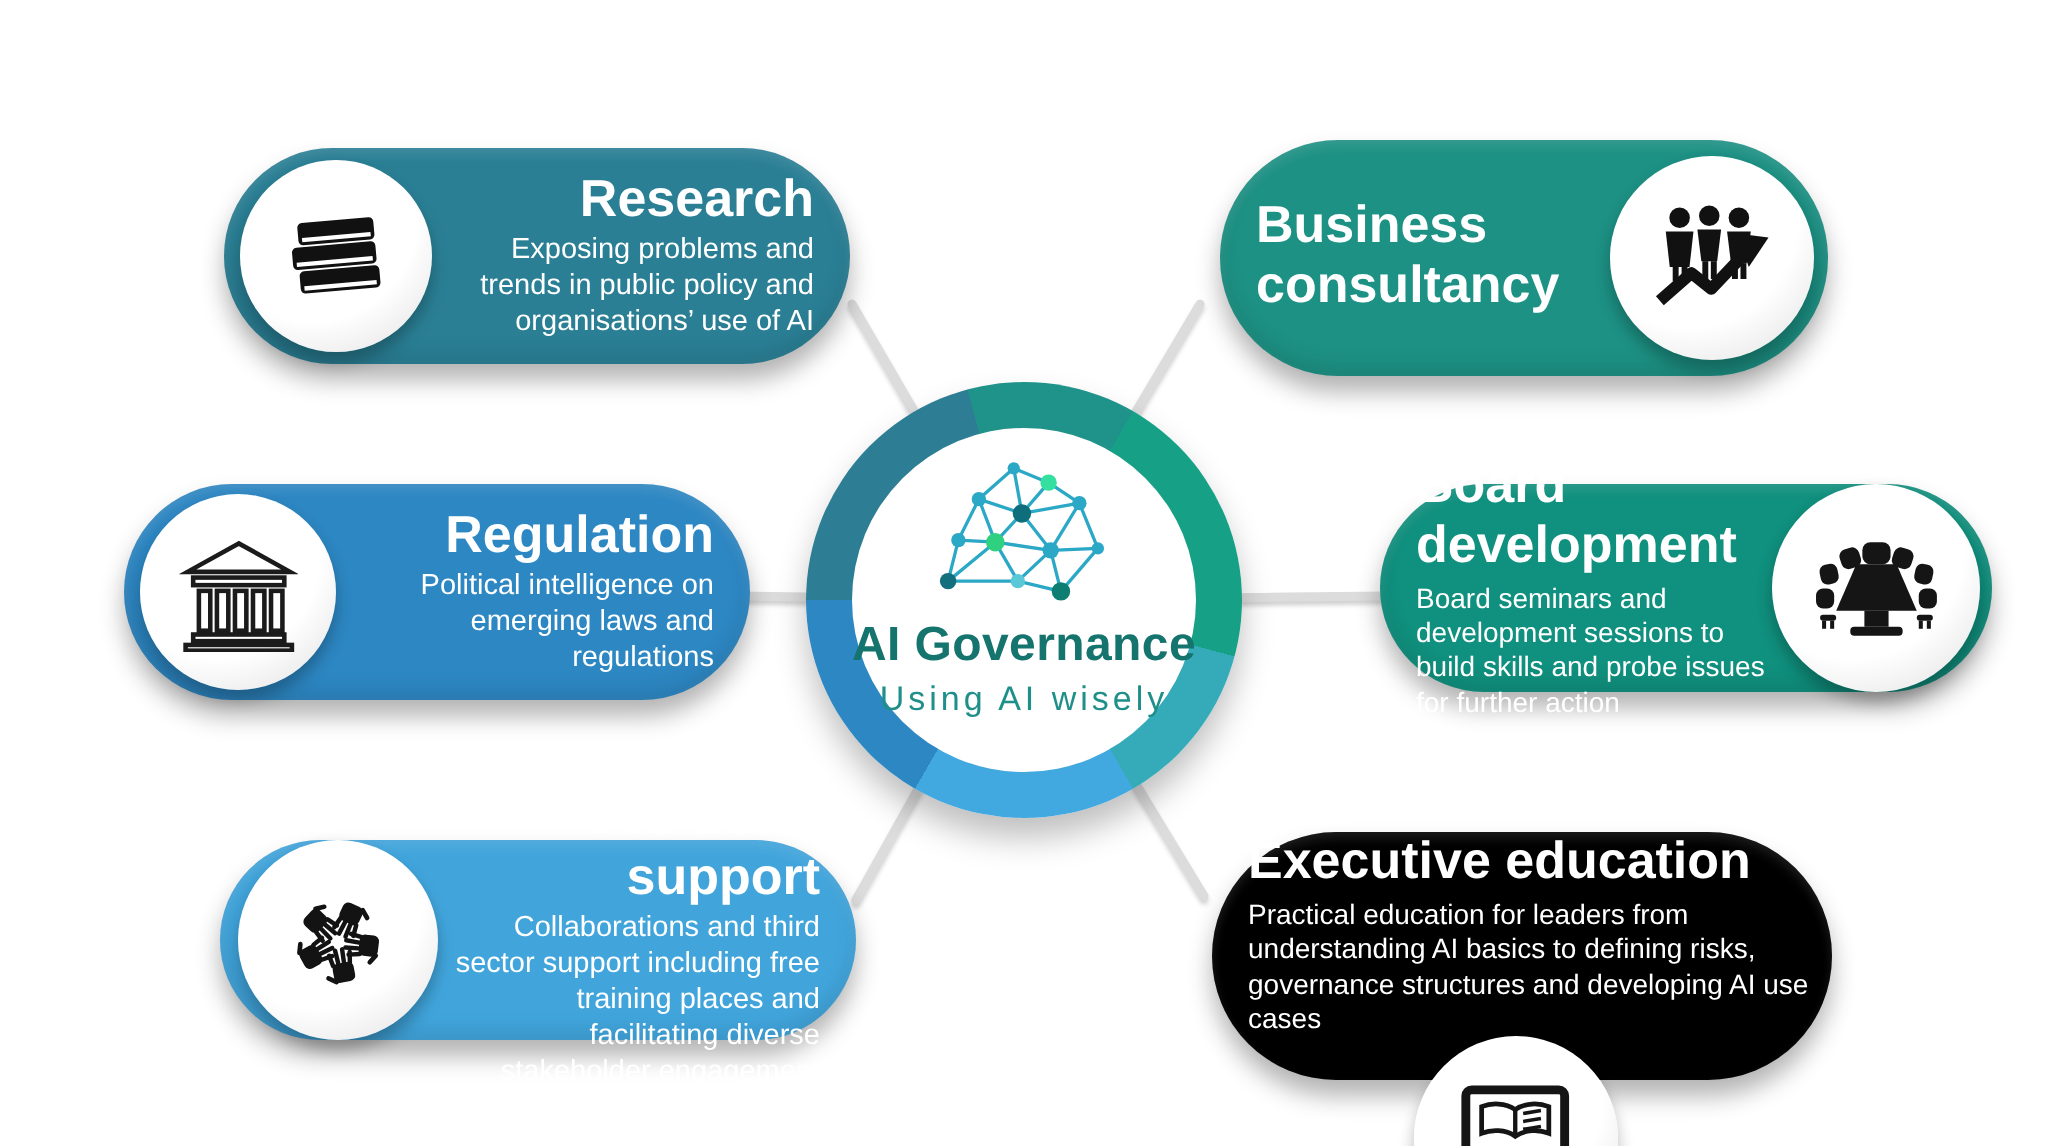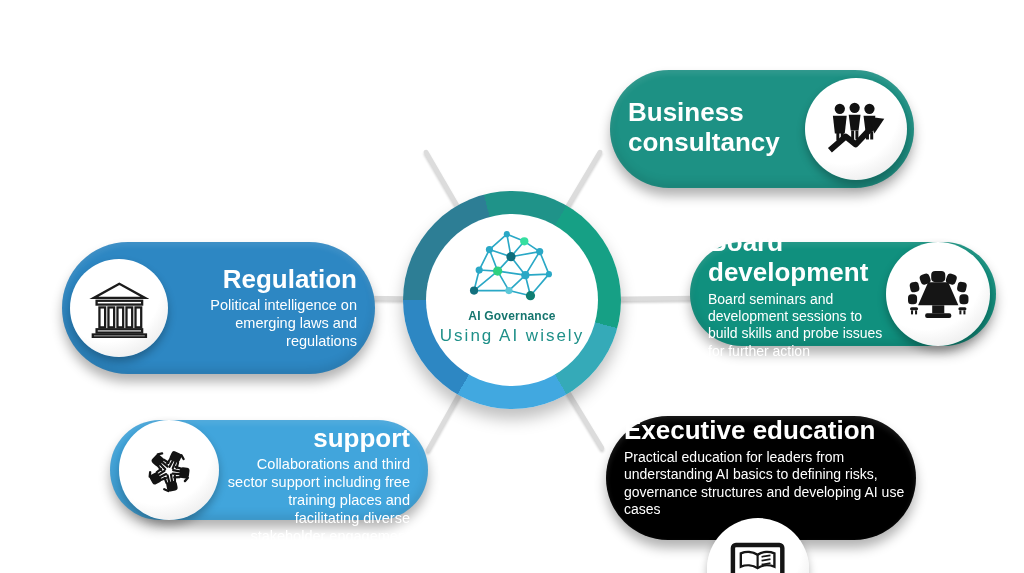--- a/index.html
+++ b/index.html
@@ -8,41 +8,41 @@
   
   .connectors{position:absolute;left:0;top:0;width:1024px;height:573px;z-index:1;}
   
   .hub{position:absolute;left:403px;top:191px;width:218px;height:218px;border-radius:50%;z-index:2;
        background:conic-gradient(#1f9389 0deg 30deg,#16a085 30deg 105deg,#35aab8 105deg 150deg,
                   #41a8e0 150deg 210deg,#2d87c3 210deg 270deg,#2d7e95 270deg 345deg,#1f9389 345deg 360deg);
        box-shadow:0 10px 16px rgba(0,0,0,0.25);}
   .hub-inner{position:absolute;left:23px;top:23px;width:172px;height:172px;border-radius:50%;background:#ffffff;
        display:flex;flex-direction:column;align-items:center;justify-content:flex-start;}
   .hub-logo{margin-top:14px;width:96px;height:80px;}
-  .hub-title{font-size:12px;font-weight:bold;color:#15756e;letter-spacing:0.2px;margin-top:1px;}
+  .hub-title{font-size:24px;font-weight:bold;color:#15756e;letter-spacing:0.2px;margin-top:1px;}
   .hub-subtitle{font-size:17px;font-weight:normal;color:#1f9089;letter-spacing:2px;margin-top:3px;}
   
   .card{position:absolute;z-index:3;border-radius:999px;display:flex;align-items:center;color:#fff;
         box-shadow:0 8px 12px rgba(0,0,0,0.30), inset 0 -5px 10px rgba(0,0,0,0.10), inset 0 3px 6px rgba(255,255,255,0.12);}
   .icon-circle{flex:0 0 auto;border-radius:50%;
         background:radial-gradient(circle at 38% 30%, #ffffff 58%, #ececec 82%, #d0d0d0 100%);
         box-shadow:0 5px 8px rgba(0,0,0,0.28);
         display:flex;align-items:center;justify-content:center;}
   .icon-circle svg{width:62%;height:62%;}
   .card-text{flex:1 1 auto;padding:0 6px;}
   .card-title{font-weight:bold;font-size:26px;line-height:1.15;margin-bottom:3px;}
   .card-body{font-size:14.5px;line-height:1.24;}
   .align-right .card-text{text-align:right;padding-right:18px;padding-left:4px;}
   .align-left  .card-text{text-align:left;padding-left:18px;padding-right:2px;}
   
   .card-research {left:112px;top:74px;width:313px;height:108px;background:#2a7f95;}
   .card-research .icon-circle{width:96px;height:96px;margin-left:8px;}
   .card-business {left:610px;top:70px;width:304px;height:118px;background:#1d9184;}
   .card-business .icon-circle{width:102px;height:102px;margin-right:7px;}
-  .card-regulation{left:62px;top:242px;width:313px;height:132px;background:#2d87c3;}
+  .card-regulation{left:62px;top:242px;width:313px;height:108px;background:#2d87c3;}
   .card-regulation .icon-circle{width:98px;height:98px;margin-left:8px;}
   .card-board{left:690px;top:242px;width:306px;height:104px;background:#10907e;}
   .card-board .icon-circle{width:104px;height:104px;margin-right:6px;}
   .card-probono{left:110px;top:420px;width:318px;height:100px;background:#41a5dc;}
   .card-probono .icon-circle{width:100px;height:100px;margin-left:9px;}
   .card-executive{left:606px;top:416px;width:310px;height:124px;background:#000000;flex-direction:column;}
   .card-executive .icon-circle{width:102px;height:102px;margin-right:7px;}
   .card-business .card-body,.card-board .card-body,.card-executive .card-body{font-size:14px;}
 </style>
 </head>
@@ -80,20 +80,38 @@
           <circle cx="9" cy="61" r="4" fill="#12707e"></circle>
           <circle cx="43" cy="61" r="3.5" fill="#5bc8d8"></circle>
           <circle cx="64" cy="66" r="4.5" fill="#0f7e72"></circle>
         </g>
       </svg>
       <div class="hub-title">AI Governance</div>
       <div class="hub-subtitle">Using AI wisely</div>
     </div>
   </div>
 
+  <div class="card card-research align-right">
+    <div class="icon-circle">
+      <svg viewBox="0 0 64 64">
+        <g transform="rotate(-5 32 34)">
+          <rect x="13" y="13" width="41" height="12" rx="2.5" fill="#111"></rect>
+          <rect x="15" y="21" width="37" height="2.4" fill="#fff"></rect>
+          <rect x="9" y="26" width="45" height="12" rx="2.5" fill="#111"></rect>
+          <rect x="11" y="34" width="41" height="2.4" fill="#fff"></rect>
+          <rect x="12" y="39" width="43" height="12" rx="2.5" fill="#111"></rect>
+          <rect x="14" y="47" width="39" height="2.4" fill="#fff"></rect>
+        </g>
+      </svg>
+    </div>
+    <div class="card-text">
+      <div class="card-title">Research</div>
+      <div class="card-body">Exposing problems and trends in public policy and organisations’ use of AI</div>
+    </div>
+  </div>
 
   <div class="card card-business align-left">
     <div class="card-text">
       <div class="card-title">Business consultancy</div>
     </div>
     <div class="icon-circle">
       <svg viewBox="0 0 64 64">
         <g fill="#111">
           <circle cx="16" cy="12" r="5.2"></circle>
           <polygon points="9,19 23,19 21,37 11,37"></polygon>

